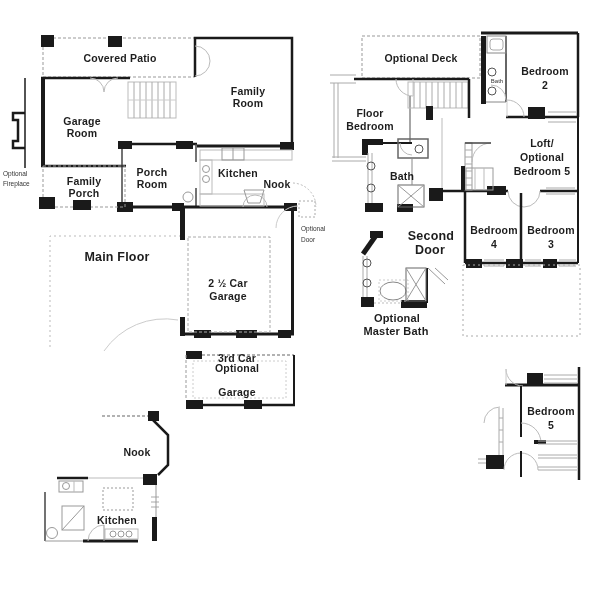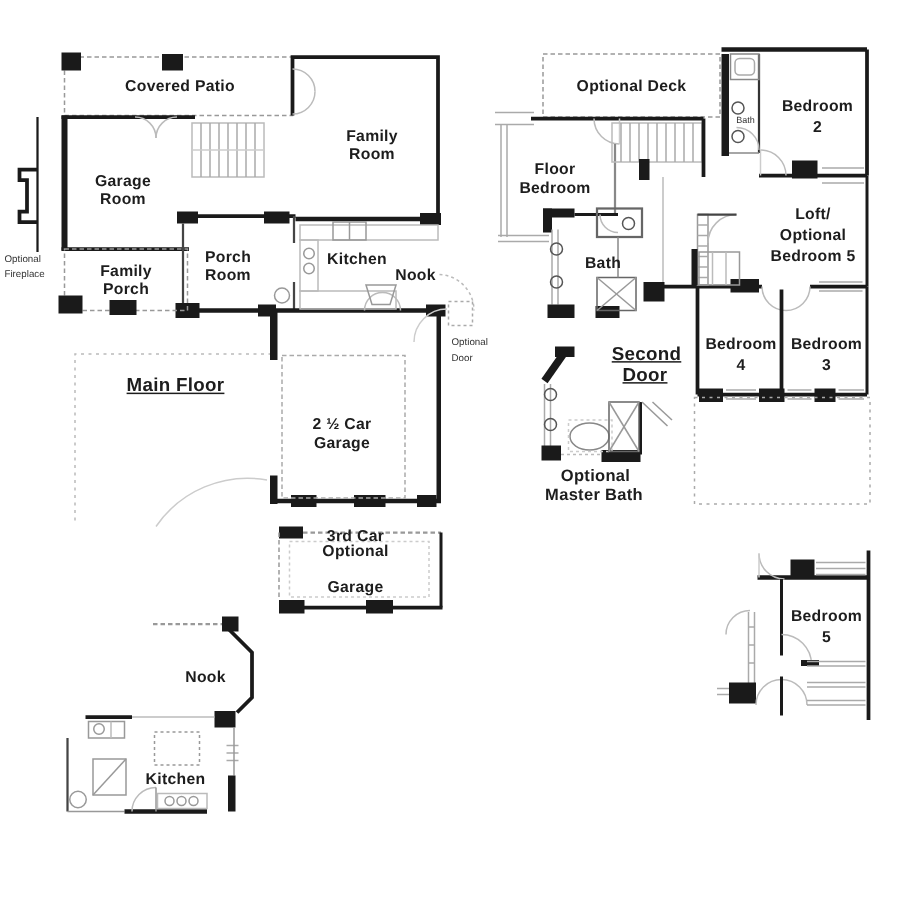--- a/index.html
+++ b/index.html
@@ -1,21 +1,21 @@
 <!DOCTYPE html>
 <html><head>
 <meta charset="utf-8">
 <style>
   html,body{margin:0;padding:0;background:#fff;}
   .plan{position:relative;width:600px;height:598px;background:#fff;overflow:hidden;
         font-family:"Liberation Sans",sans-serif;}
   .plan svg{position:absolute;left:0;top:0;}
   .lbl{position:absolute;transform:translate(-50%,-50%);font-size:10.5px;font-weight:bold;
        color:#1d1d1d;white-space:nowrap;letter-spacing:.2px;line-height:1;}
-  .lbl.big{font-size:12.5px;text-decoration:underline;}
+  .lbl.big{font-size:12.5px;}
   .lbl.med{font-size:11px;}
   .lbl.small{font-size:6.5px;font-weight:normal;color:#333;letter-spacing:0;}
   .lbl.tiny{font-size:6px;font-weight:normal;color:#333;letter-spacing:0;}
   .lbl.left{transform:translate(0,-50%);}
   .lbl.site{font-size:13px;font-weight:normal;color:#111;}
 </style>
 </head>
 <body>
 
 <div class="plan">

